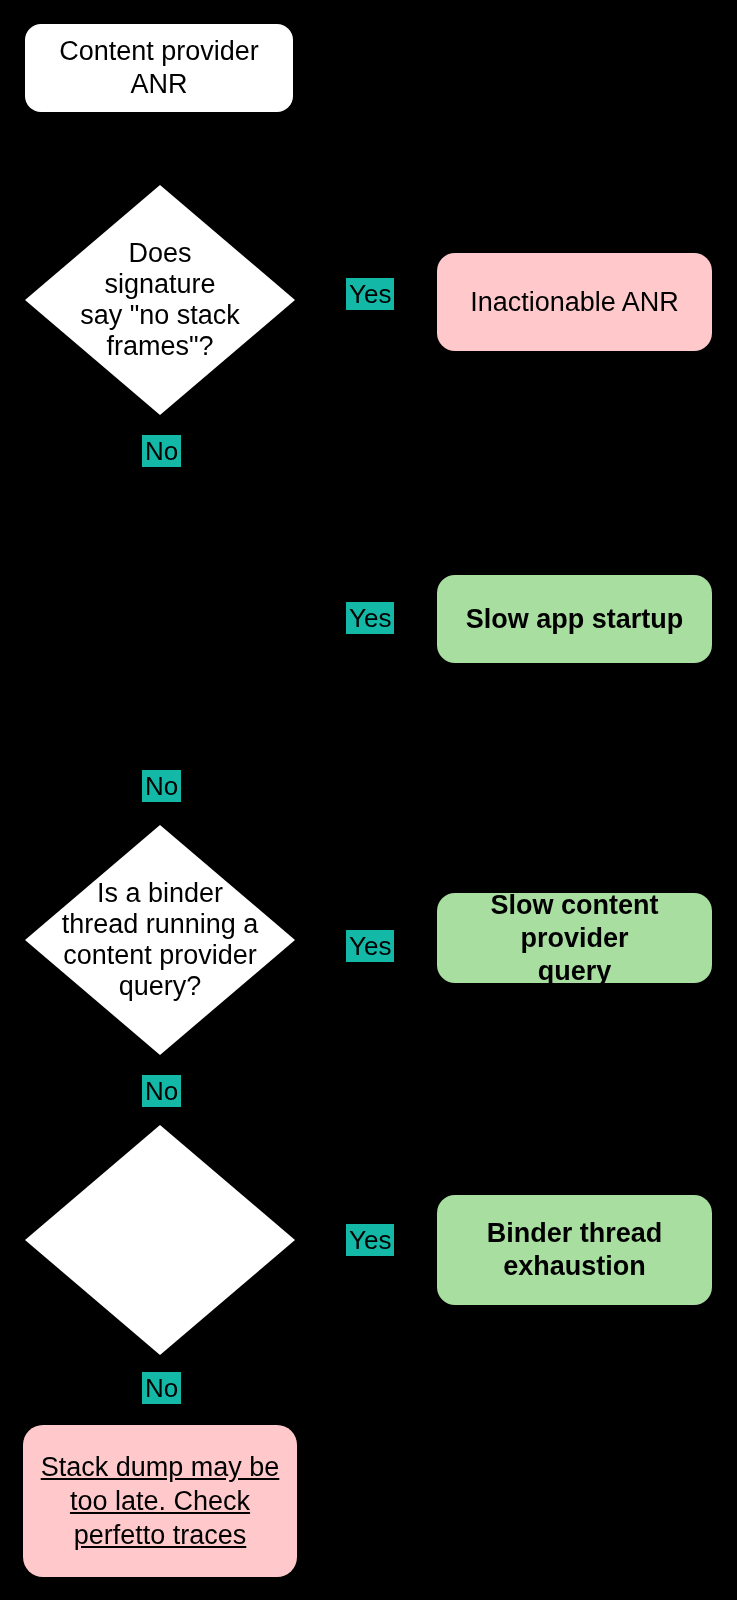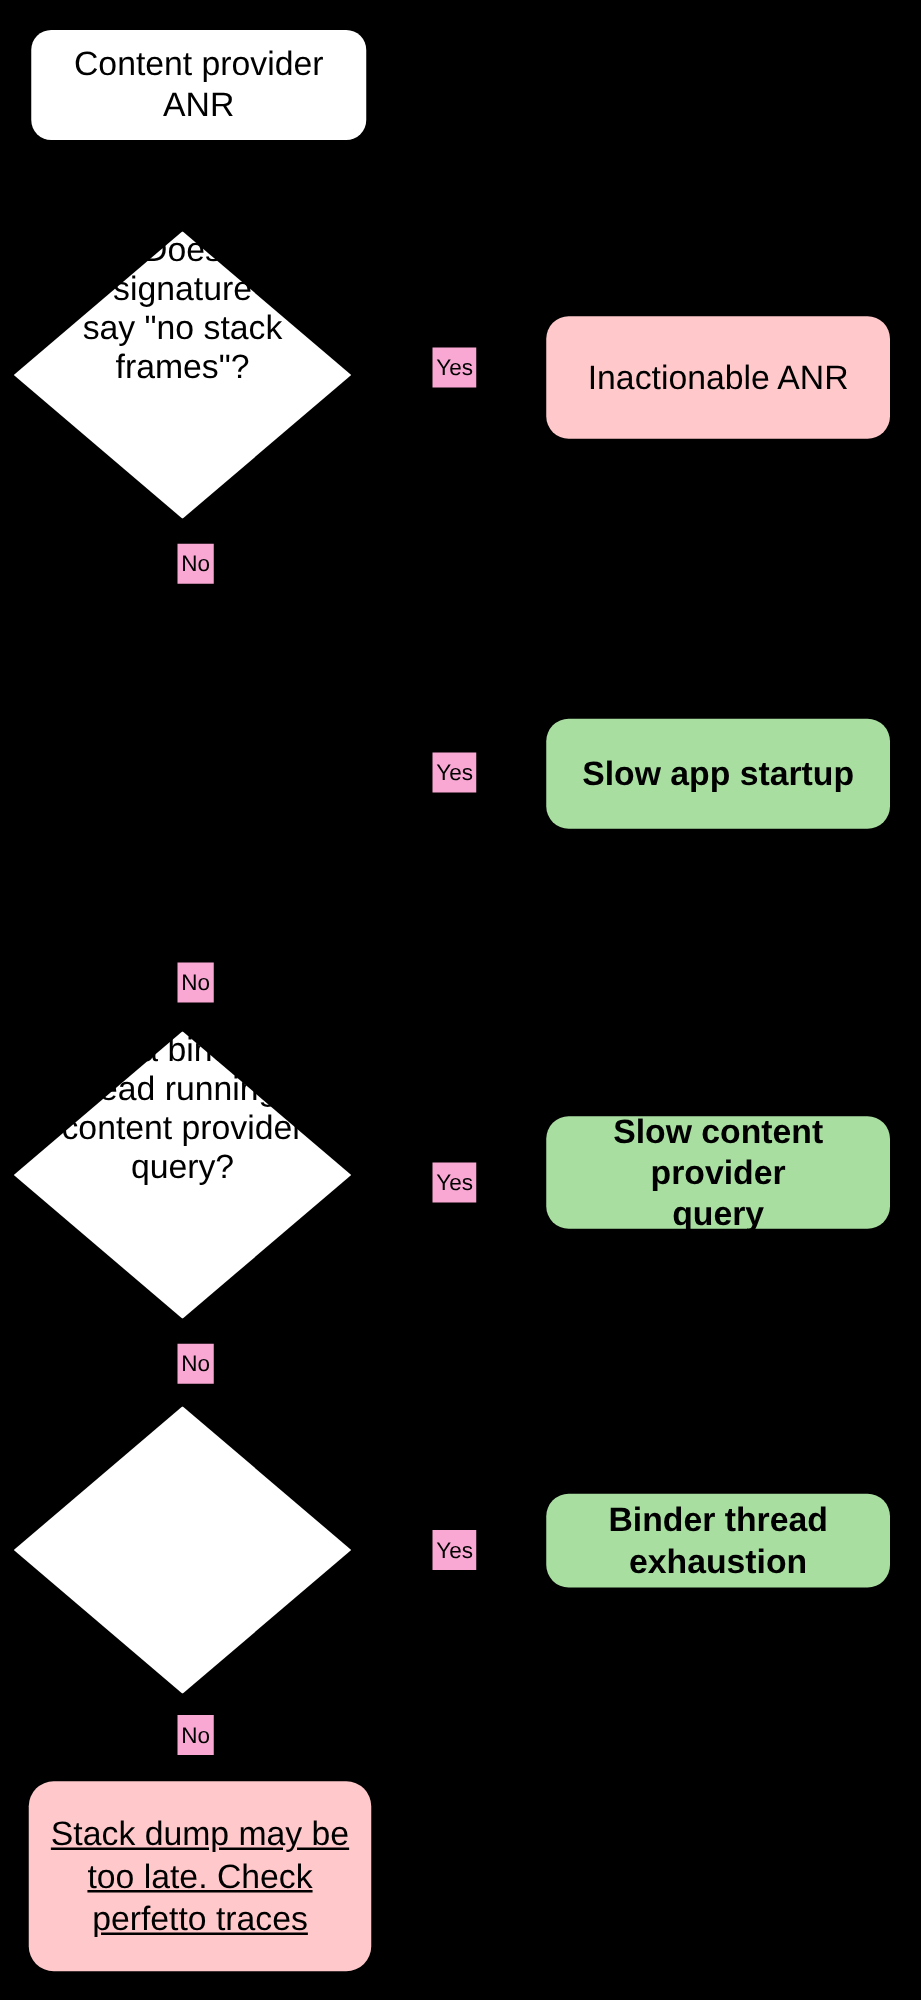--- a/index.html
+++ b/index.html
@@ -23,24 +23,24 @@
     line-height: 33px;
   }
   .start {
     left: 25px; top: 24px;
     width: 268px; height: 88px;
     background: #ffffff;
     border-radius: 16px;
   }
   .diamond {
     position: absolute;
-    left: 11px;
+    left: 25px;
     width: 270px; height: 230px;
     display: flex;
-    align-items: flex-start;
+    align-items: center;
     justify-content: center;
   }
   .diamond .bg {
     position: absolute;
     inset: 0;
     background: #ffffff;
     clip-path: polygon(50% 0, 100% 50%, 50% 100%, 0 50%);
   }
   .diamond .txt {
     position: relative;
@@ -59,23 +59,23 @@
   .end-node {
     left: 23px; top: 1425px;
     width: 274px; height: 152px;
     background: #ffc9cc;
     border-radius: 20px;
     line-height: 34px;
     text-decoration: underline;
   }
   .edge-label {
     position: absolute;
-    background: #f9a8d4;
+    background: #14b8a6;
     color: #000000;
-    font-size: 18px;
+    font-size: 26px;
     line-height: 30px;
     padding: 1px 3px;
   }
 </style>
 </head>
 <body>
 
 <div class="canvas">
 
   <div class="node start">Content provider
@@ -105,21 +105,21 @@
   </div>
   <div class="edge-label" style="left:346px; top:930px">Yes</div>
   <div class="node result good" style="top:893px; height:90px">Slow content provider
 query</div>
   <div class="edge-label" style="left:142px; top:1075px">No</div>
 
   <div class="diamond" style="top:1125px">
     <div class="bg"></div>
   </div>
   <div class="edge-label" style="left:346px; top:1224px">Yes</div>
-  <div class="node result good" style="top:1195px; height:75px">Binder thread
+  <div class="node result good" style="top:1195px; height:110px">Binder thread
 exhaustion</div>
   <div class="edge-label" style="left:142px; top:1372px">No</div>
 
   <div class="node end-node">Stack dump may be
 too late. Check
 perfetto traces</div>
 
 </div>
 
 </body></html>

